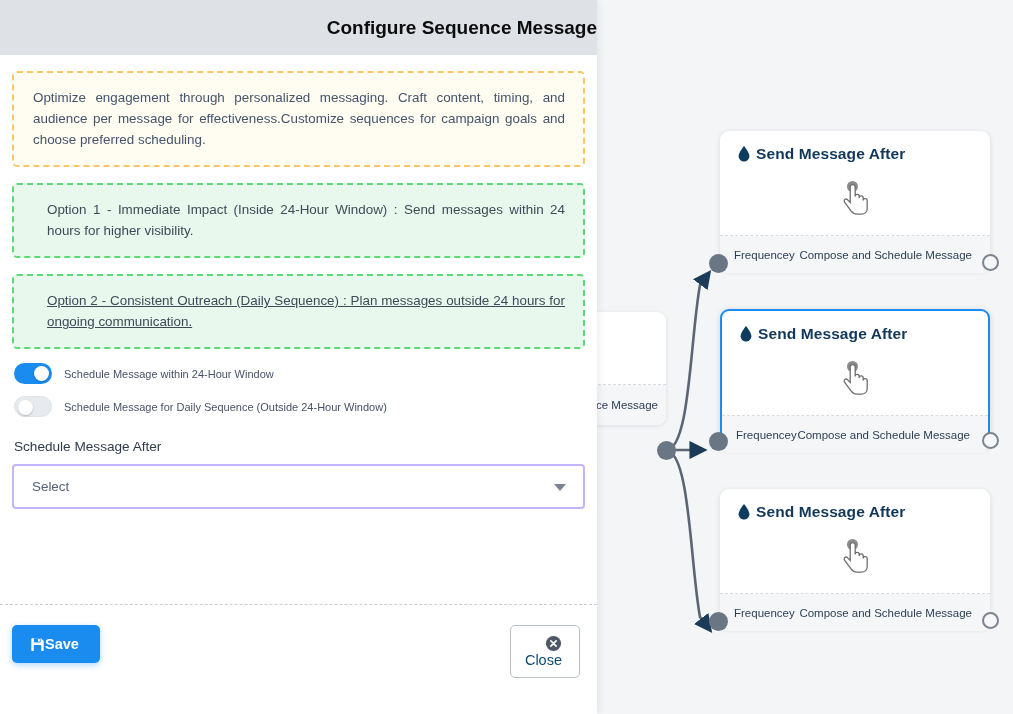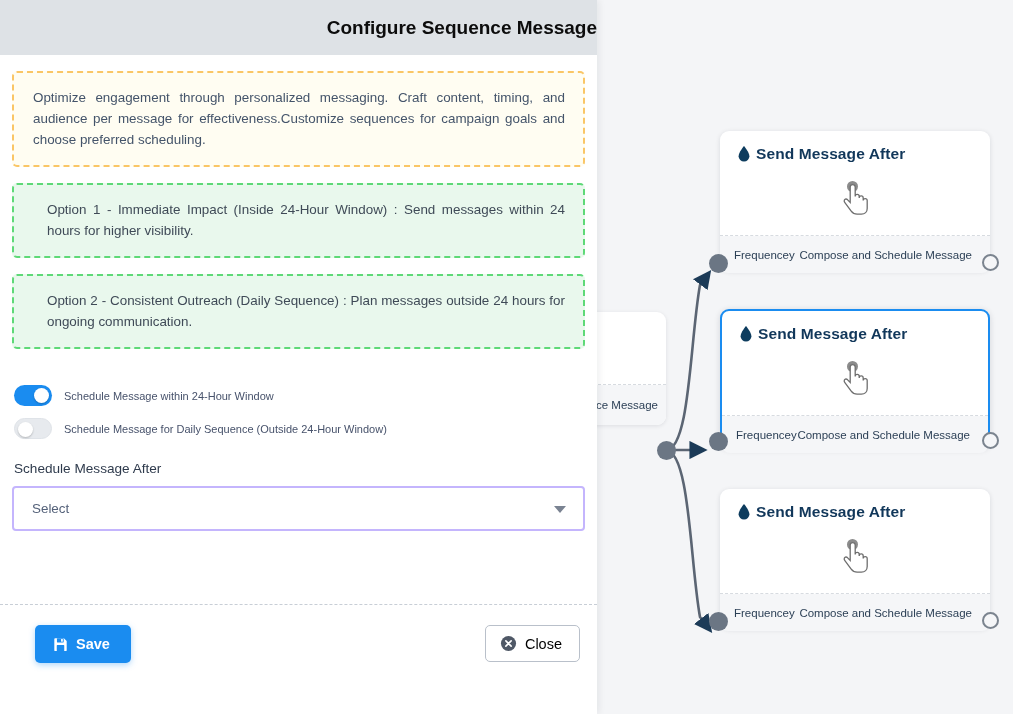--- a/index.html
+++ b/index.html
@@ -131,21 +131,21 @@
     border: 2px dashed #fac666;
     margin-bottom: 16px;
   }
   .infobox.ok {
     background: #e9f8ed;
     border: 2px dashed #5ed977;
     margin-bottom: 16px;
     color: #3f4a57;
     padding-left: 33px;
   }
-  .infobox.ok.last { margin-bottom: 36px; }
+  .infobox.ok.last { margin-bottom: 14px; text-decoration: underline; }
 
   .switch-row {
     display: flex; align-items: center; gap: 12px;
     margin: 0 0 12px 2px;
   }
   .switch {
     position: relative;
     width: 38px; height: 21px;
     border-radius: 11px;
     flex: 0 0 38px;
@@ -188,39 +188,39 @@
 
   .panel-footer {
     flex: 0 0 auto;
     border-top: 1px dashed #c8ced6;
     margin: 12px 0 0 0;
     padding: 20px 17px 0 12px;
     height: 110px;
     display: flex; align-items: flex-start;
   }
   .btn {
-    display: inline-flex; align-items: flex-end; gap: 8px;
+    display: inline-flex; align-items: flex-end; 
     border-radius: 5px;
     font-size: 14.5px;
     cursor: pointer;
     user-select: none;
-    margin-left: 23px;
   }
   .btn-save {
     background: #1a8cf0; color: #ffffff;
     border: none;
     padding: 11px 21px 11px 18px;
     font-weight: bold;
     box-shadow: 0 2px 6px rgba(26,140,240,.35);
   }
   .btn-close {
-    background: #ffffff; color: #000000;
+    background: #ffffff; color: #0c4a6e;
     border: 1px solid #b9c0ca;
     padding: 9px 17px 9px 14px;
     margin-left: auto;
+    flex-direction: column;
   }
   .ico { width: 15px; height: 15px; display: block; flex: 0 0 15px; }
   .ico-close { width: 17px; height: 17px; flex: 0 0 17px; }
 </style>
 </head>
 <body>
 
 <div id="root">
 
   <div class="canvas">

